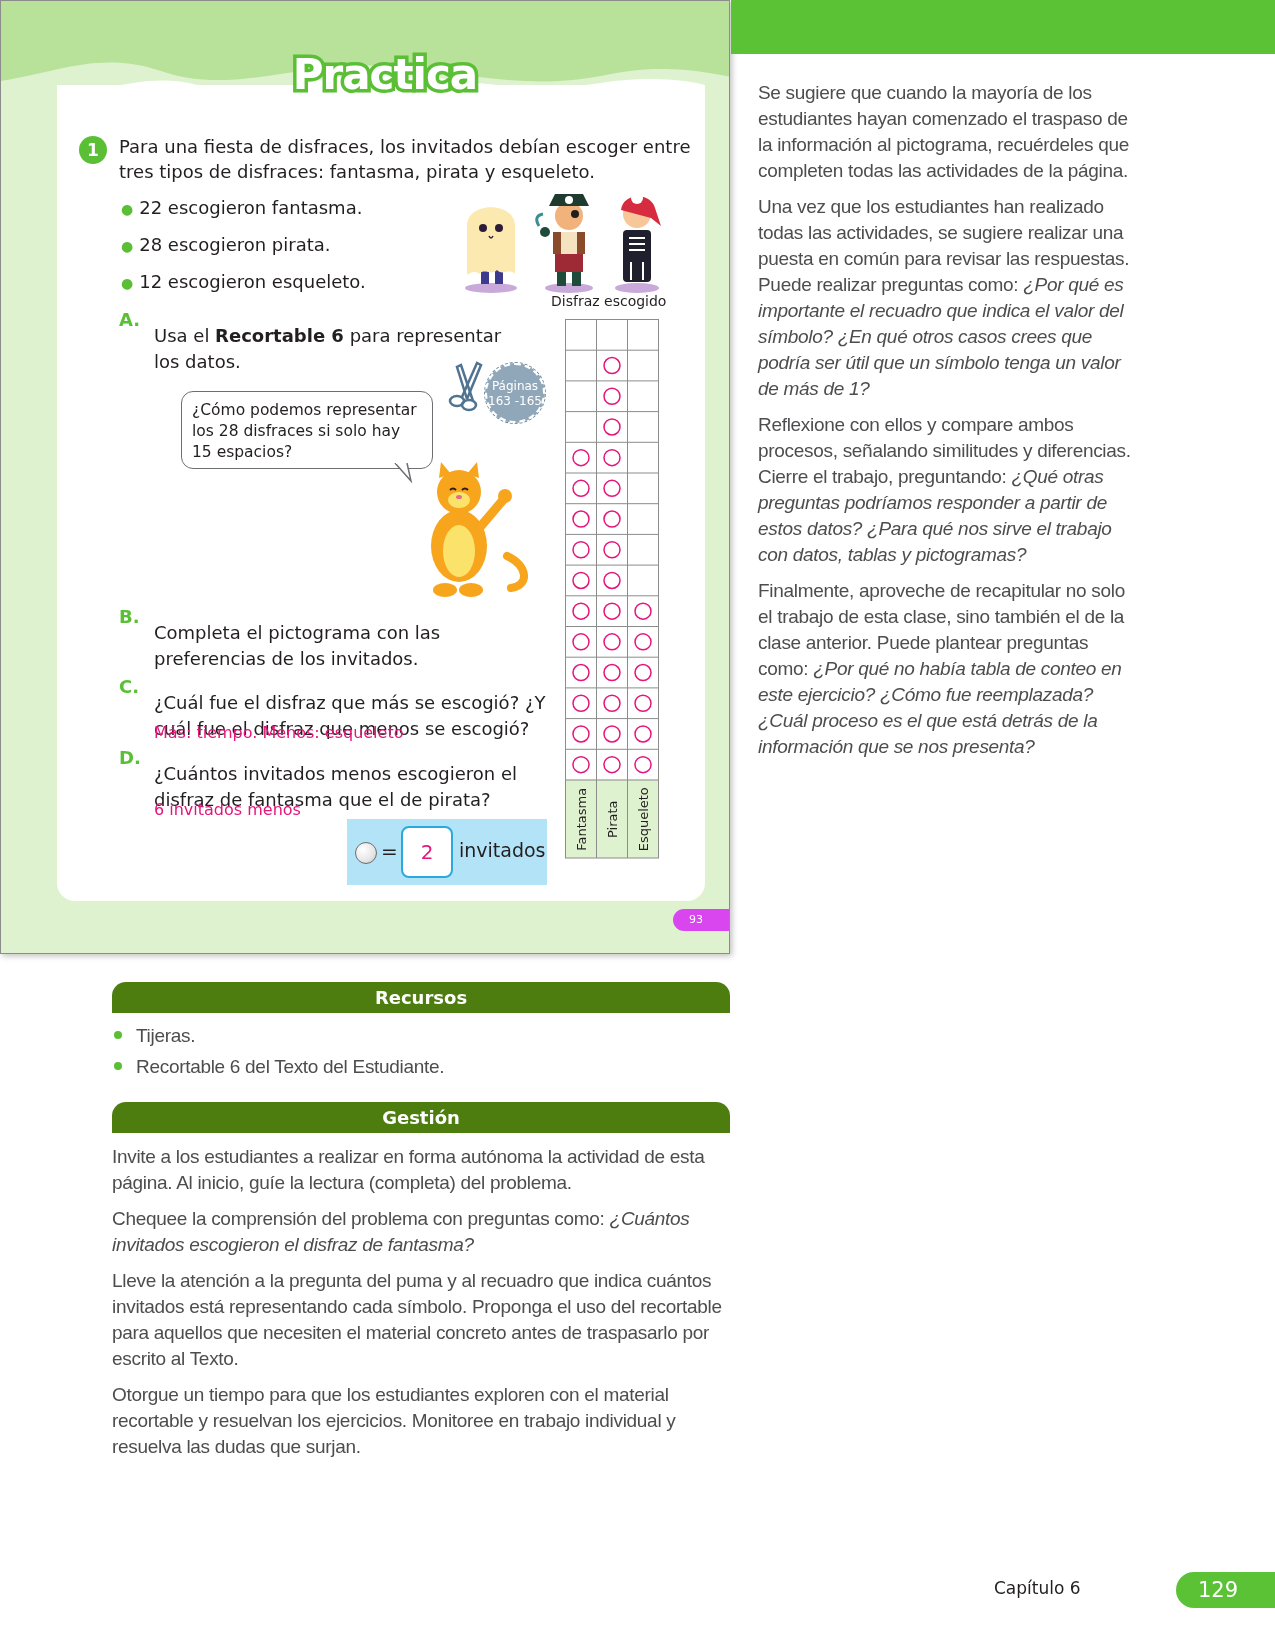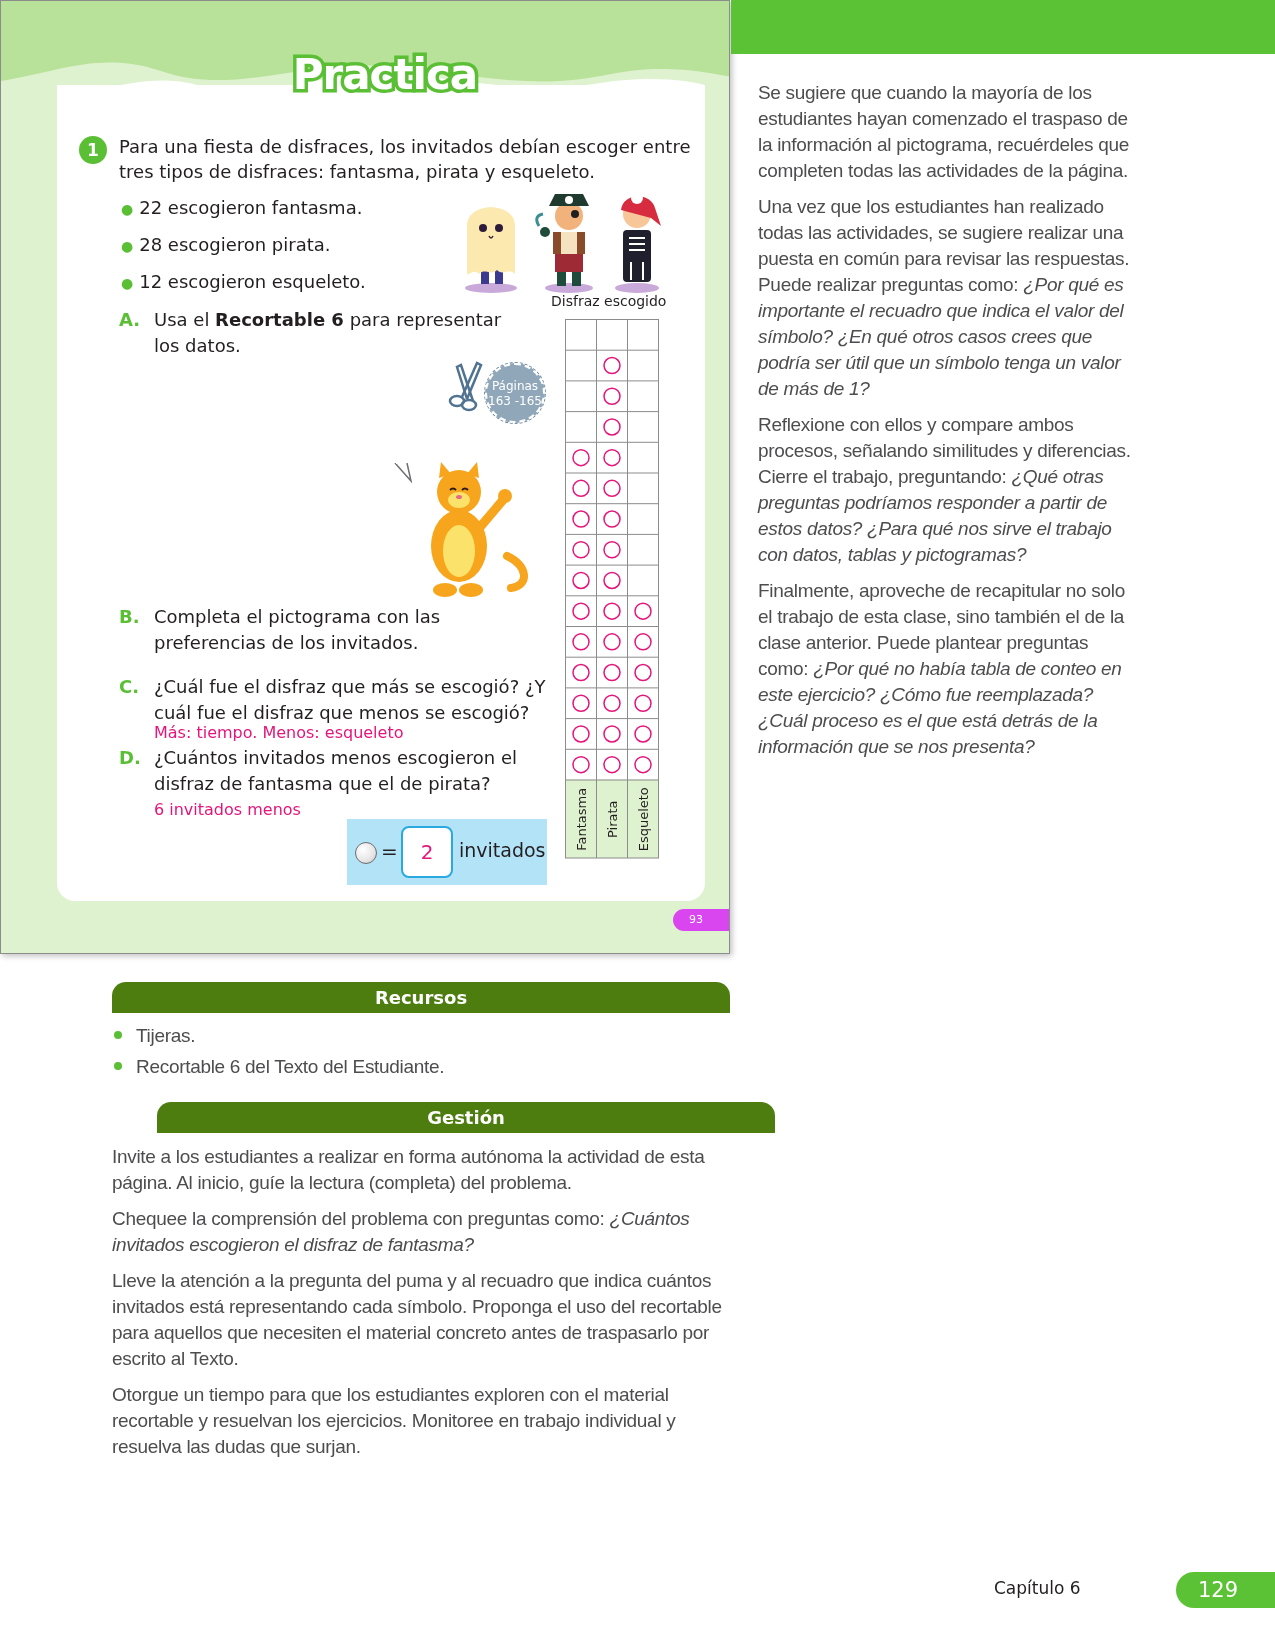--- a/index.html
+++ b/index.html
@@ -30,21 +30,21 @@
     background: #5bbf35; color: #fff; font-weight: bold; font-size: 17px; text-align: center; line-height: 28px;
   }
   .hand { font-family: "DejaVu Sans", sans-serif; color: #231f20; }
   .intro { position: absolute; left: 118px; top: 133px; width: 580px; font-size: 18px; line-height: 25px; }
   .bullets { position: absolute; left: 120px; top: 193px; width: 330px; list-style: none; }
   .bullets li { font-size: 18px; height: 37px; line-height: 28px; }
   .bullets .dot { color: #5bbf35; font-size: 14px; margin-right: 6px; }
 
   .sub-q { position: absolute; left: 118px; font-size: 18px; line-height: 26px; }
   .sub-q .letter { position: absolute; left: 0; top: 0; color: #5bbf35; font-weight: bold; }
-  .sub-q .txt { margin-left: 35px; display: block; }
+  .sub-q .txt { margin-left: 35px; display: block; margin-top: 16px; }
   .answer { position: absolute; color: #e4157b; font-size: 16px; }
 
   .bubble {
     position: absolute; left: 180px; top: 390px; width: 252px; height: 78px;
     border: 1.5px solid #6d6e71; border-radius: 12px; background: #fff;
     padding: 8px 10px; font-size: 15.5px; line-height: 21px;
   }
   .bubble-tail { position: absolute; left: 392px; top: 462px; width: 30px; height: 20px; }
 
   .pages-badge {
@@ -180,20 +180,21 @@
       <ellipse cx="22" cy="48" rx="7" ry="5"></ellipse>
       <path d="M15,40 L30,6 L34,8 L20,42"></path>
       <path d="M26,44 L14,8 L10,10 L20,42"></path>
     </g>
   </svg>
   <div class="pages-badge">
     <div>Páginas</div>
     <div>163 -165</div>
   </div>
 
+  <div class="bubble hand">¿Cómo podemos representar los 28 disfraces si solo hay 15 espacios?</div>
   <svg class="bubble-tail" viewBox="0 0 30 20">
     <path d="M2,0 L18,18 L14,0" fill="#ffffff" stroke="#6d6e71" stroke-width="1.5"></path>
     <rect x="3" y="-2" width="10" height="3" fill="#ffffff"></rect>
   </svg>
 
   <svg class="puma" viewBox="0 0 110 145">
     <path d="M88,100 C110,110 110,130 92,132" stroke="#f7a51c" stroke-width="8" fill="none" stroke-linecap="round"></path>
     <ellipse cx="40" cy="90" rx="28" ry="36" fill="#f7a51c"></ellipse>
     <ellipse cx="40" cy="95" rx="16" ry="26" fill="#fbe36b"></ellipse>
     <ellipse cx="26" cy="134" rx="12" ry="7" fill="#f7a51c"></ellipse>
@@ -304,21 +305,21 @@
     <p><span>Reflexione con ellos y compare ambos procesos, señalando similitudes y diferencias. Cierre el trabajo, preguntando: </span><em>¿Qué otras preguntas podríamos responder a partir de estos datos? ¿Para qué nos sirve el trabajo con datos, tablas y pictogramas?</em></p>
     <p><span>Finalmente, aproveche de recapitular no solo el trabajo de esta clase, sino también el de la clase anterior. Puede plantear preguntas como: </span><em>¿Por qué no había tabla de conteo en este ejercicio? ¿Cómo fue reemplazada? ¿Cuál proceso es el que está detrás de la información que se nos presenta?</em></p>
   </div>
 
 <div class="section-header" style="top:982px;">Recursos</div>
 <ul class="recursos-list guide">
   <li><span class="dot"></span><span>Tijeras.</span></li>
   <li><span class="dot"></span><span>Recortable 6 del Texto del Estudiante.</span></li>
 </ul>
 
-<div class="section-header" style="top:1102px;margin-left:45px;">Gestión</div>
+<div class="section-header" style="top:1102px;">Gestión</div>
 <div class="gestion-body guide" id="gestion-body">
     <p><span>Invite a los estudiantes a realizar en forma autónoma la actividad de esta página. Al inicio, guíe la lectura (completa) del problema.</span></p>
     <p><span>Chequee la comprensión del problema con preguntas como: </span><em>¿Cuántos invitados escogieron el disfraz de fantasma?</em></p>
     <p><span>Lleve la atención a la pregunta del puma y al recuadro que indica cuántos invitados está representando cada símbolo. Proponga el uso del recortable para aquellos que necesiten el material concreto antes de traspasarlo por escrito al Texto.</span></p>
     <p><span>Otorgue un tiempo para que los estudiantes exploren con el material recortable y resuelvan los ejercicios. Monitoree en trabajo individual y resuelva las dudas que surjan.</span></p>
   </div>
 
 <div class="footer-chapter">Capítulo 6</div>
 <div class="footer-page">129</div>
 

